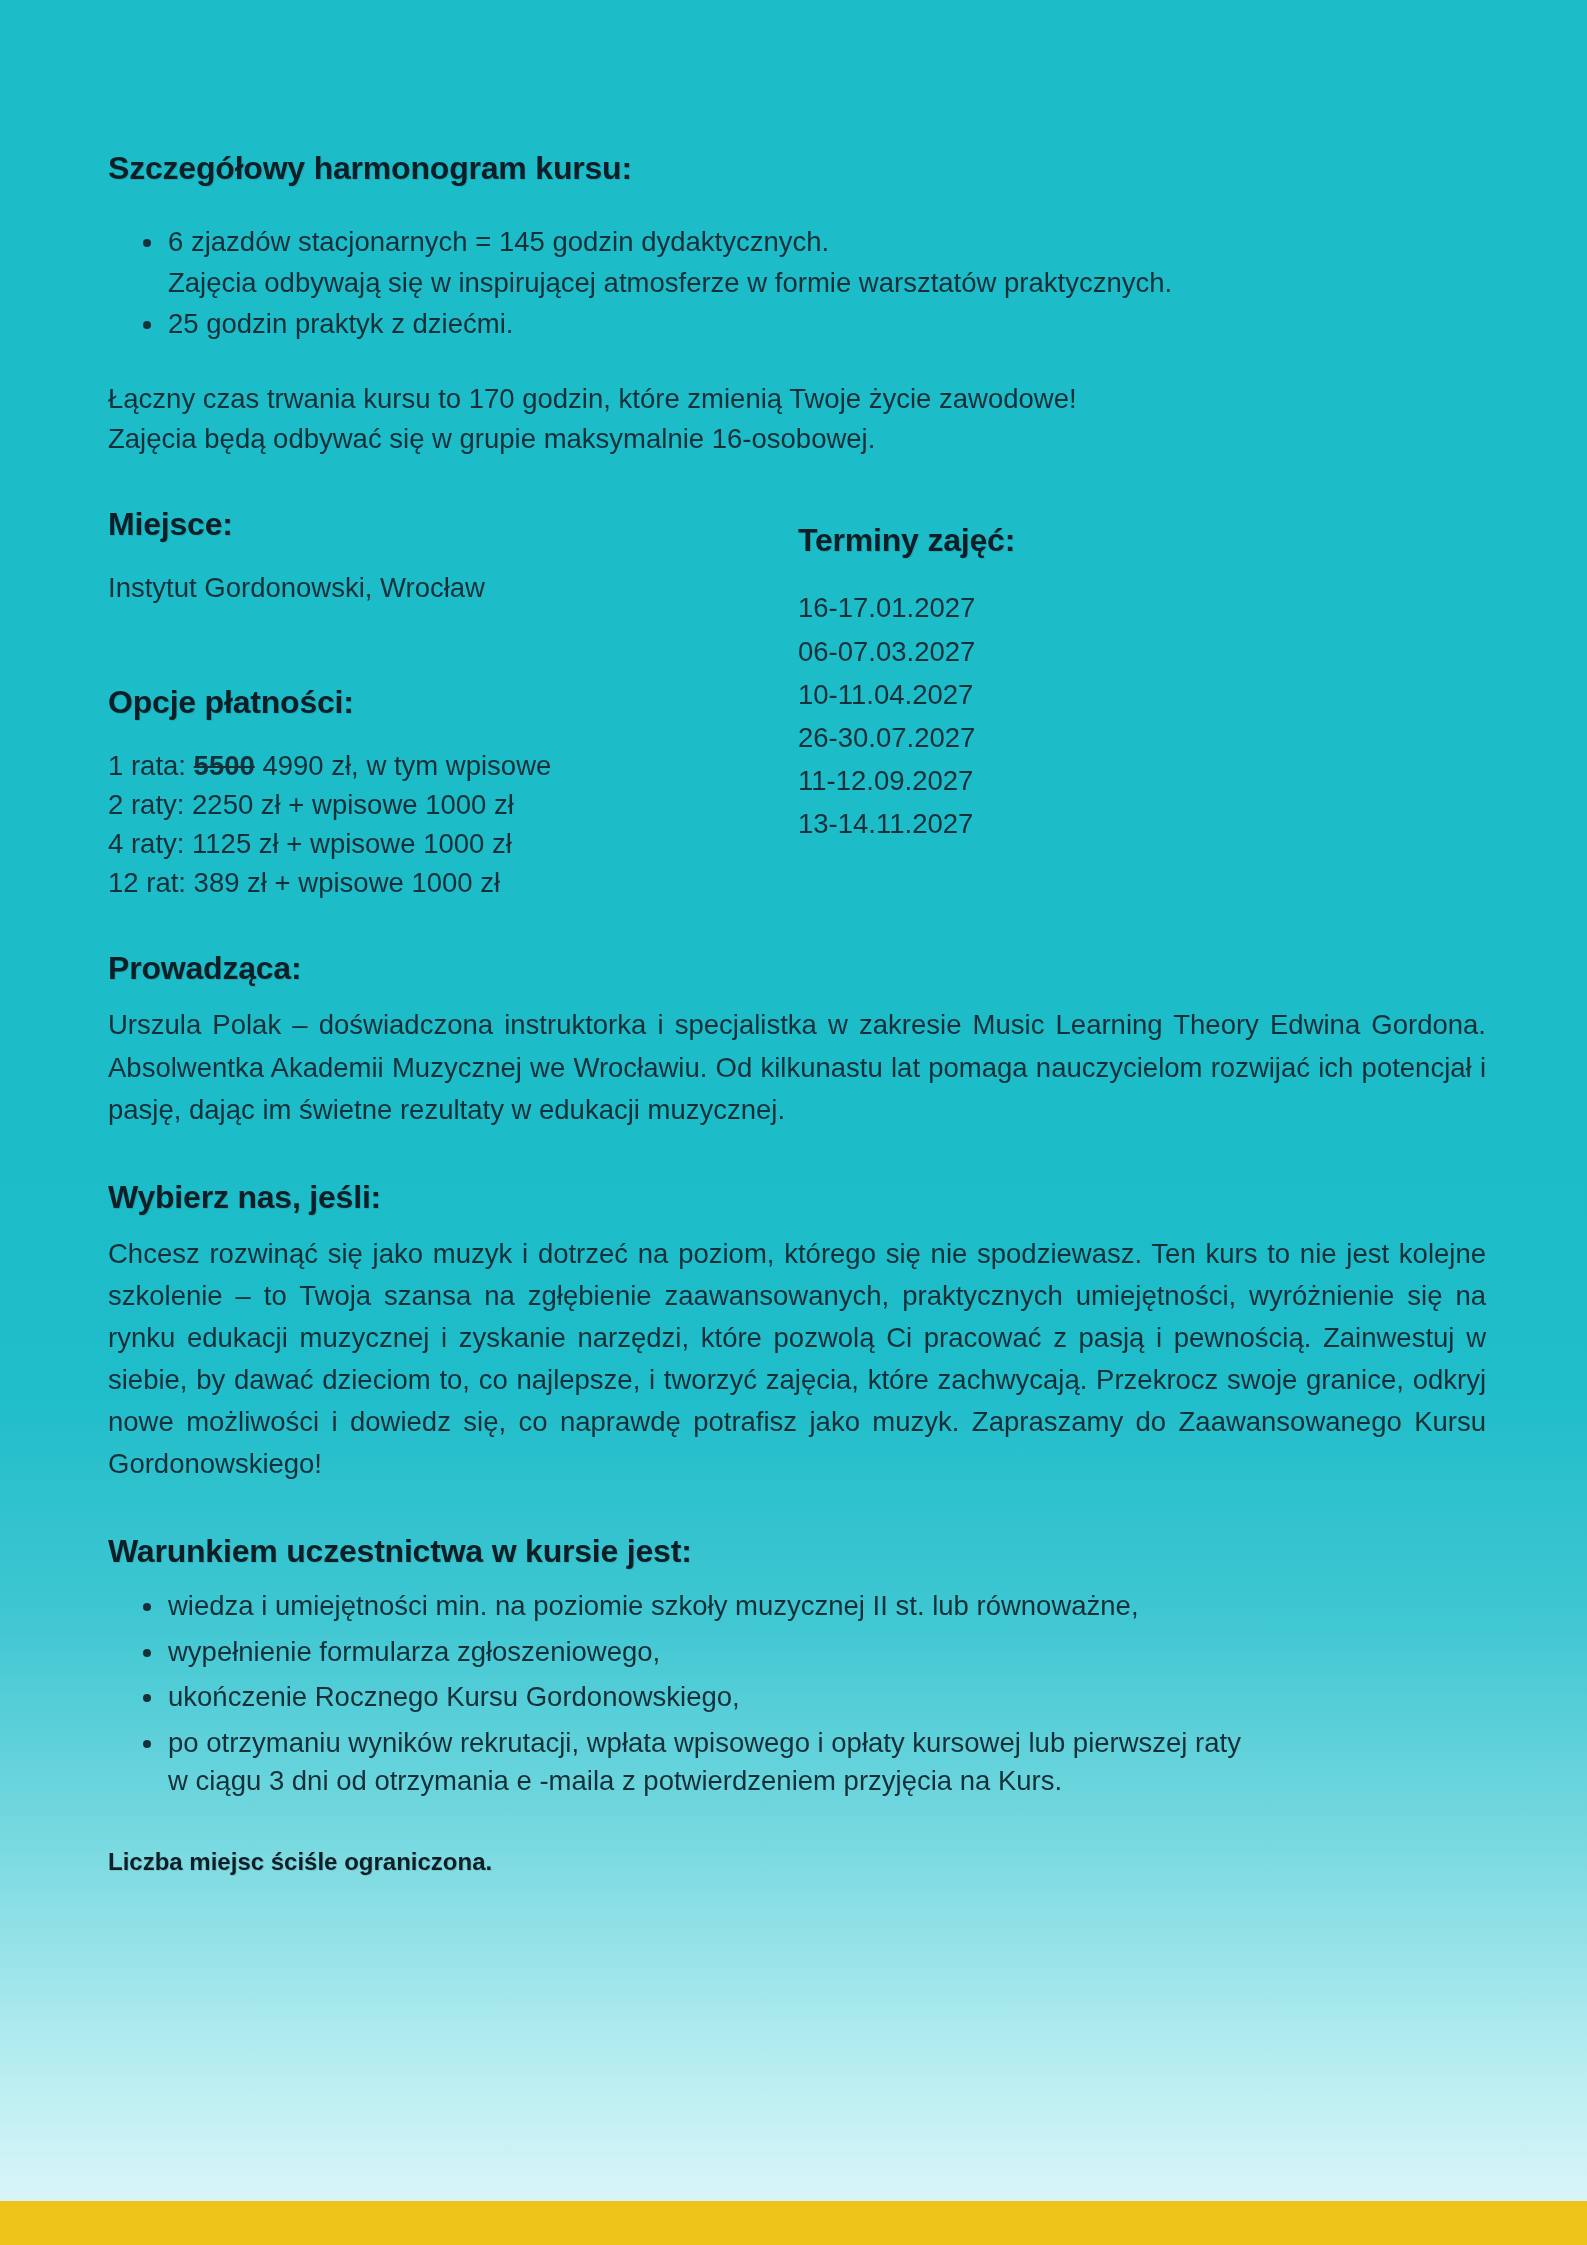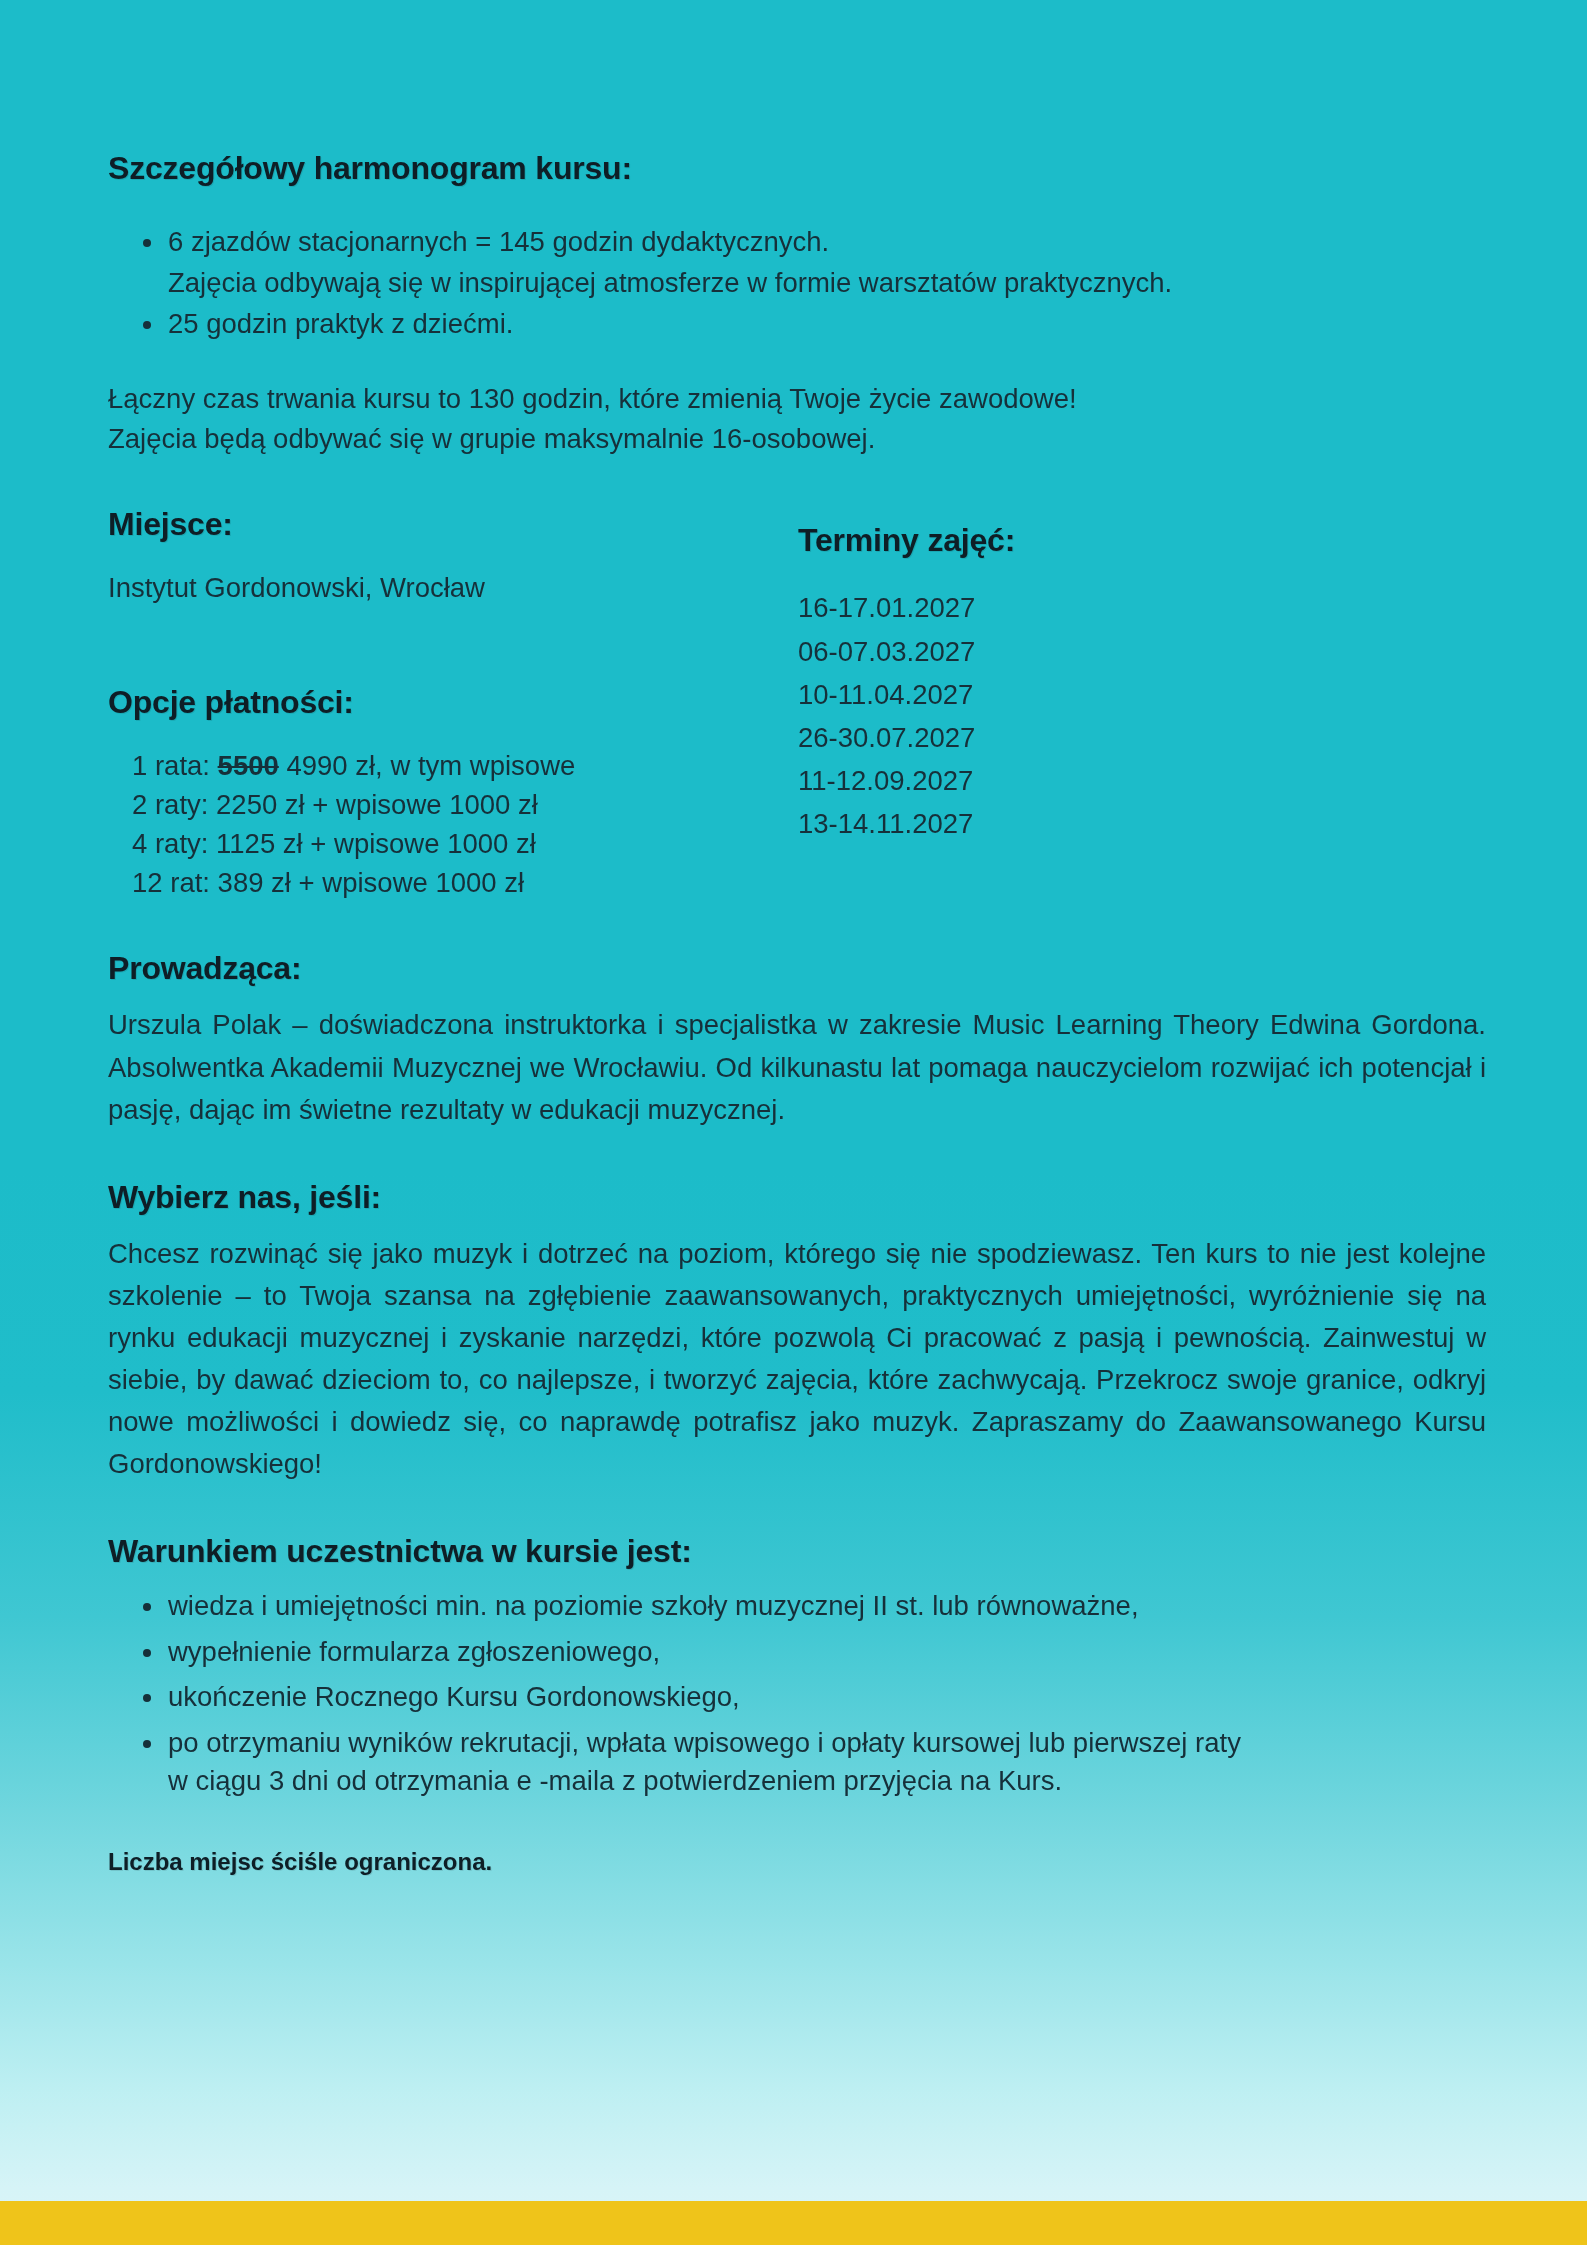--- a/index.html
+++ b/index.html
@@ -91,21 +91,21 @@
     align-items: flex-start;
   }
   .col-left { width: 690px; flex: 0 0 690px; }
   .col-right { flex: 1 1 auto; padding-top: 16px; }
 
   .col-left .heading { margin-bottom: 24px; }
   .place-line { margin-bottom: 0; }
 
   .payment-heading { margin-top: 74px; margin-bottom: 26px; }
 
-  .pay-line { line-height: 1.42; margin-left: 24px; }
+  .pay-line { line-height: 1.42; }
   .strike {
     text-decoration: line-through;
     font-weight: bold;
     text-decoration-thickness: 2px;
   }
 
   .dates-heading { margin-bottom: 26px; }
   .date-line { line-height: 1.57; }
 
   
@@ -176,21 +176,21 @@
         <span>6 zjazdów stacjonarnych = 145 godzin dydaktycznych.</span>
         <div class="sub-line" style="padding-left:0;">Zajęcia odbywają się w inspirującej atmosferze w formie warsztatów praktycznych.</div>
       </li>
       <li>
         <span>25 godzin praktyk z dziećmi.</span>
       </li>
     </ul>
 
     <div class="gap-md"></div>
 
-    <div class="body-text">Łączny czas trwania kursu to 130 godzin, które zmienią Twoje życie zawodowe!</div>
+    <div class="body-text">Łączny czas trwania kursu to 170 godzin, które zmienią Twoje życie zawodowe!</div>
     <div class="body-text">Zajęcia będą odbywać się w grupie maksymalnie 16-osobowej.</div>
 
     <div class="gap-lg"></div>
 
     <div class="cols">
 
       <div class="col-left">
         <div class="heading">Miejsce:</div>
         <div class="body-text place-line">Instytut Gordonowski, Wrocław</div>
 

